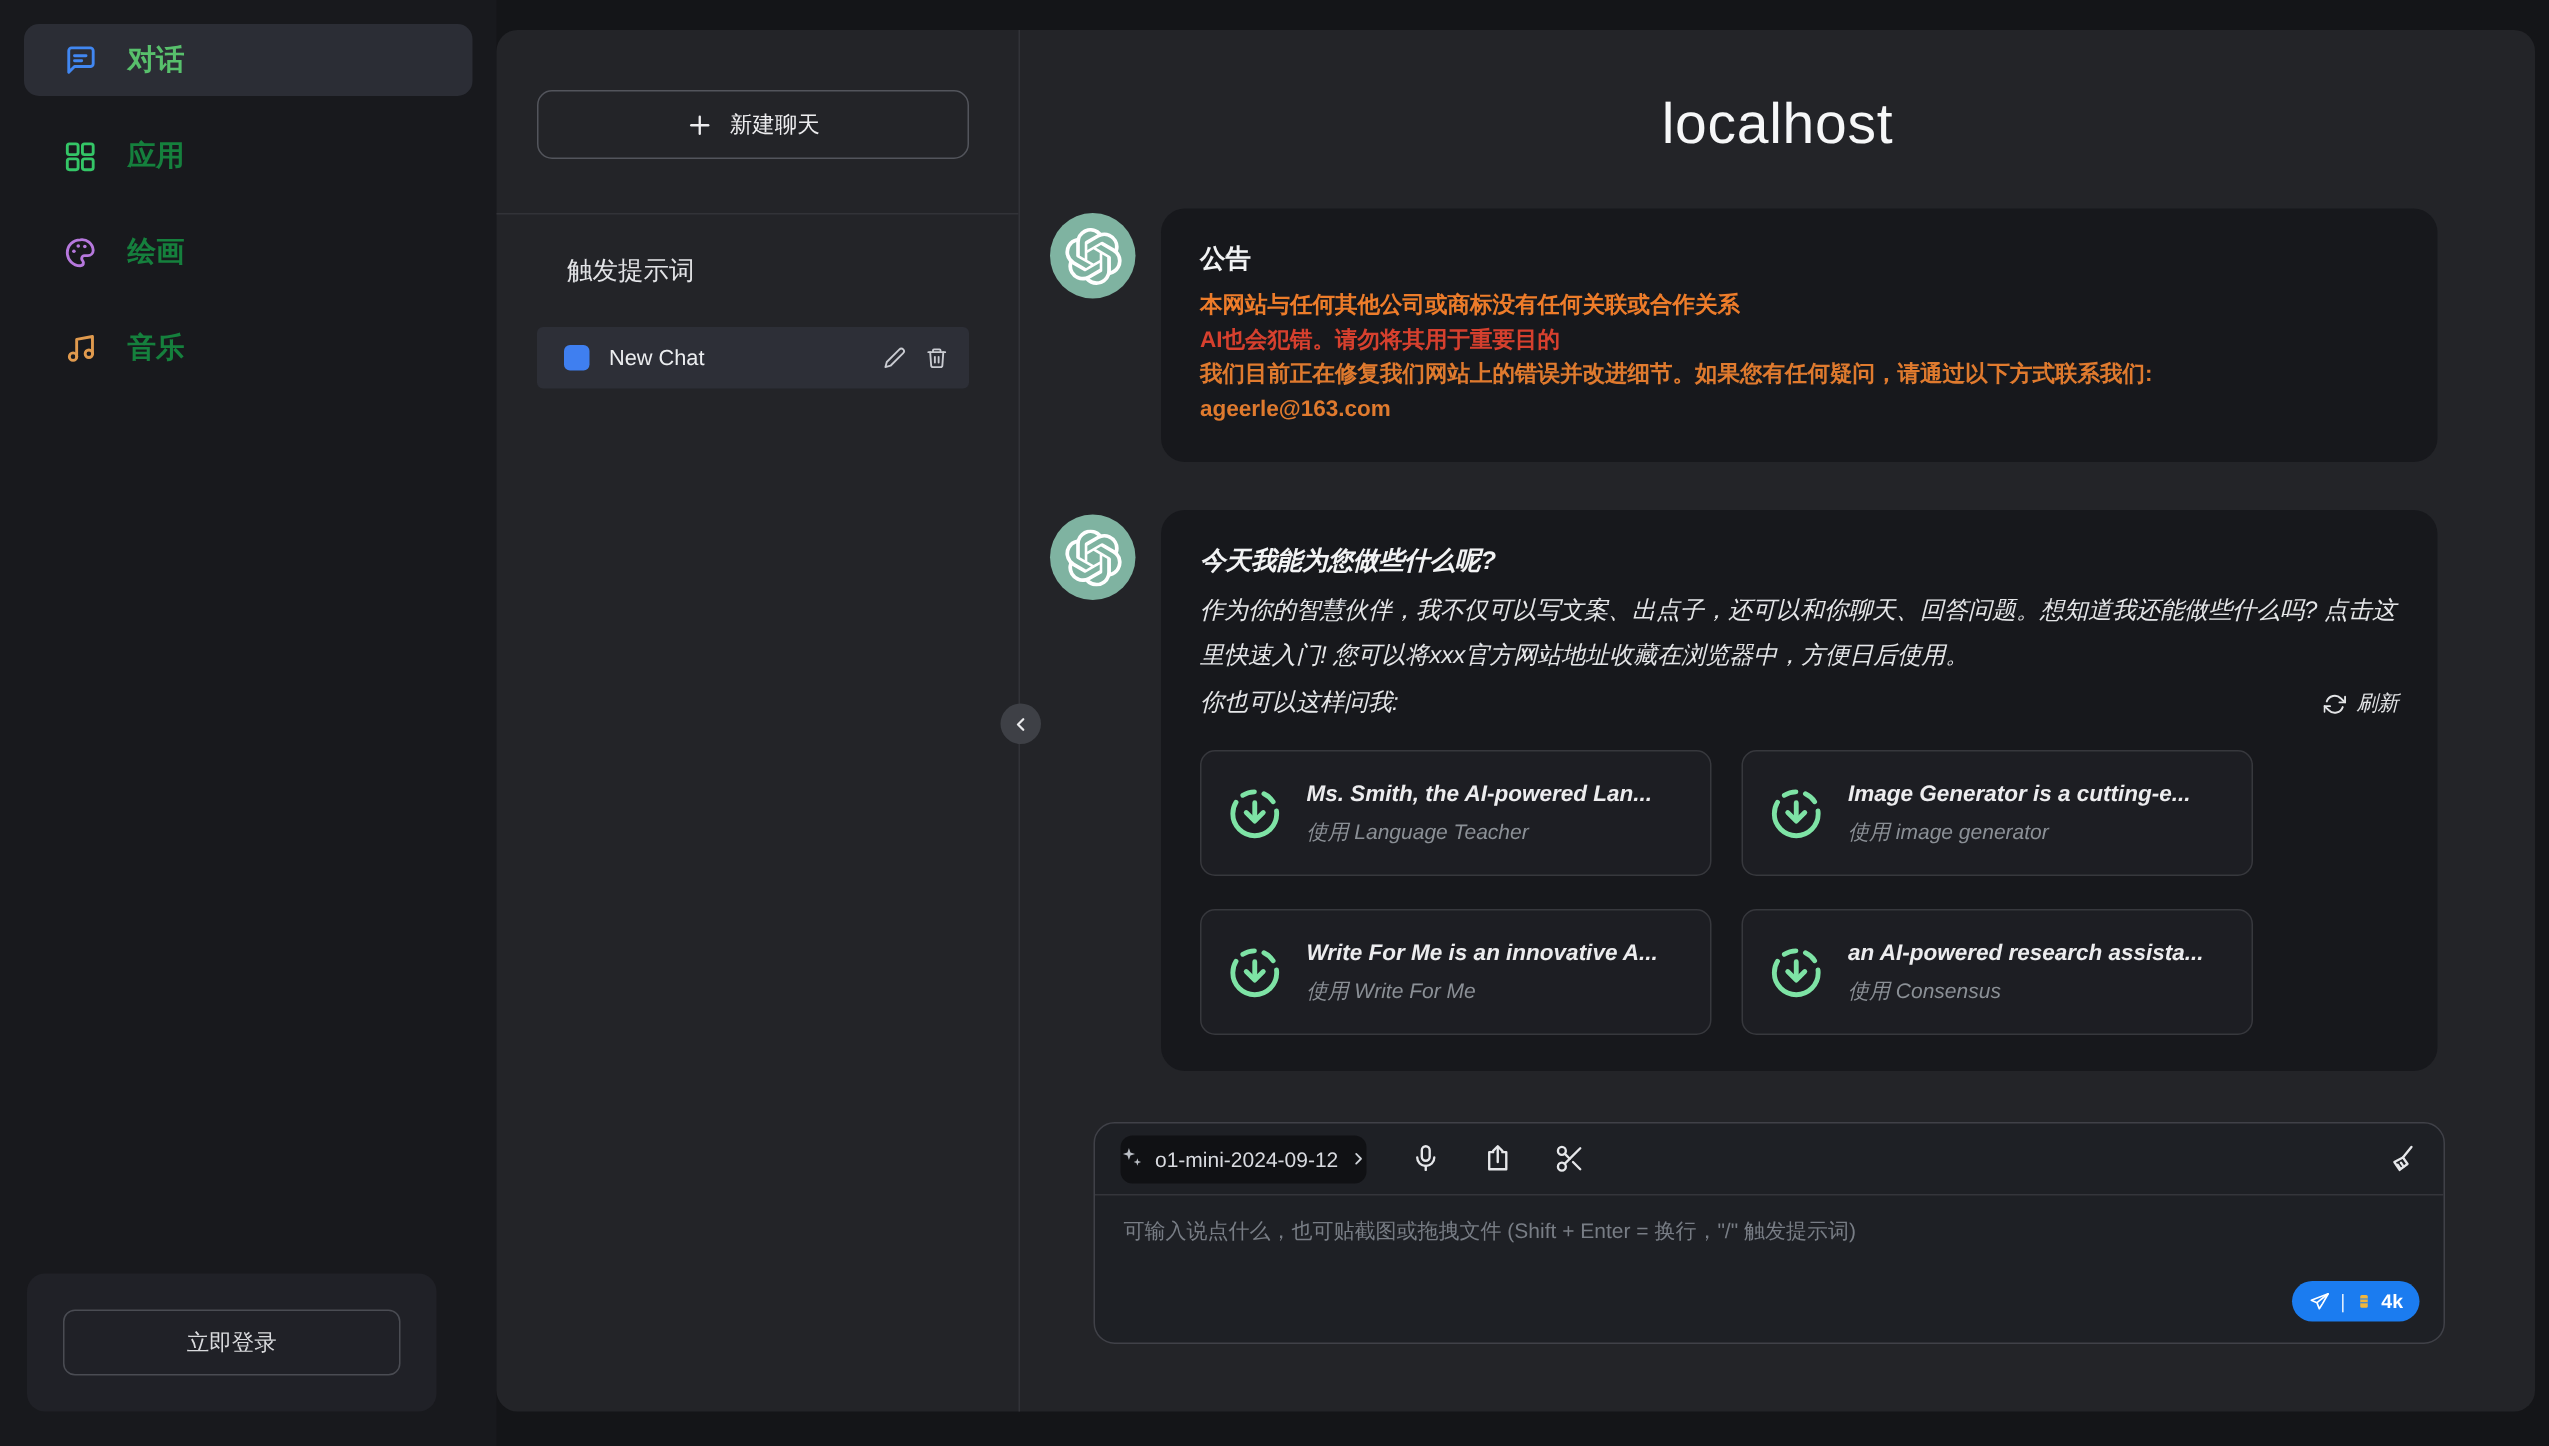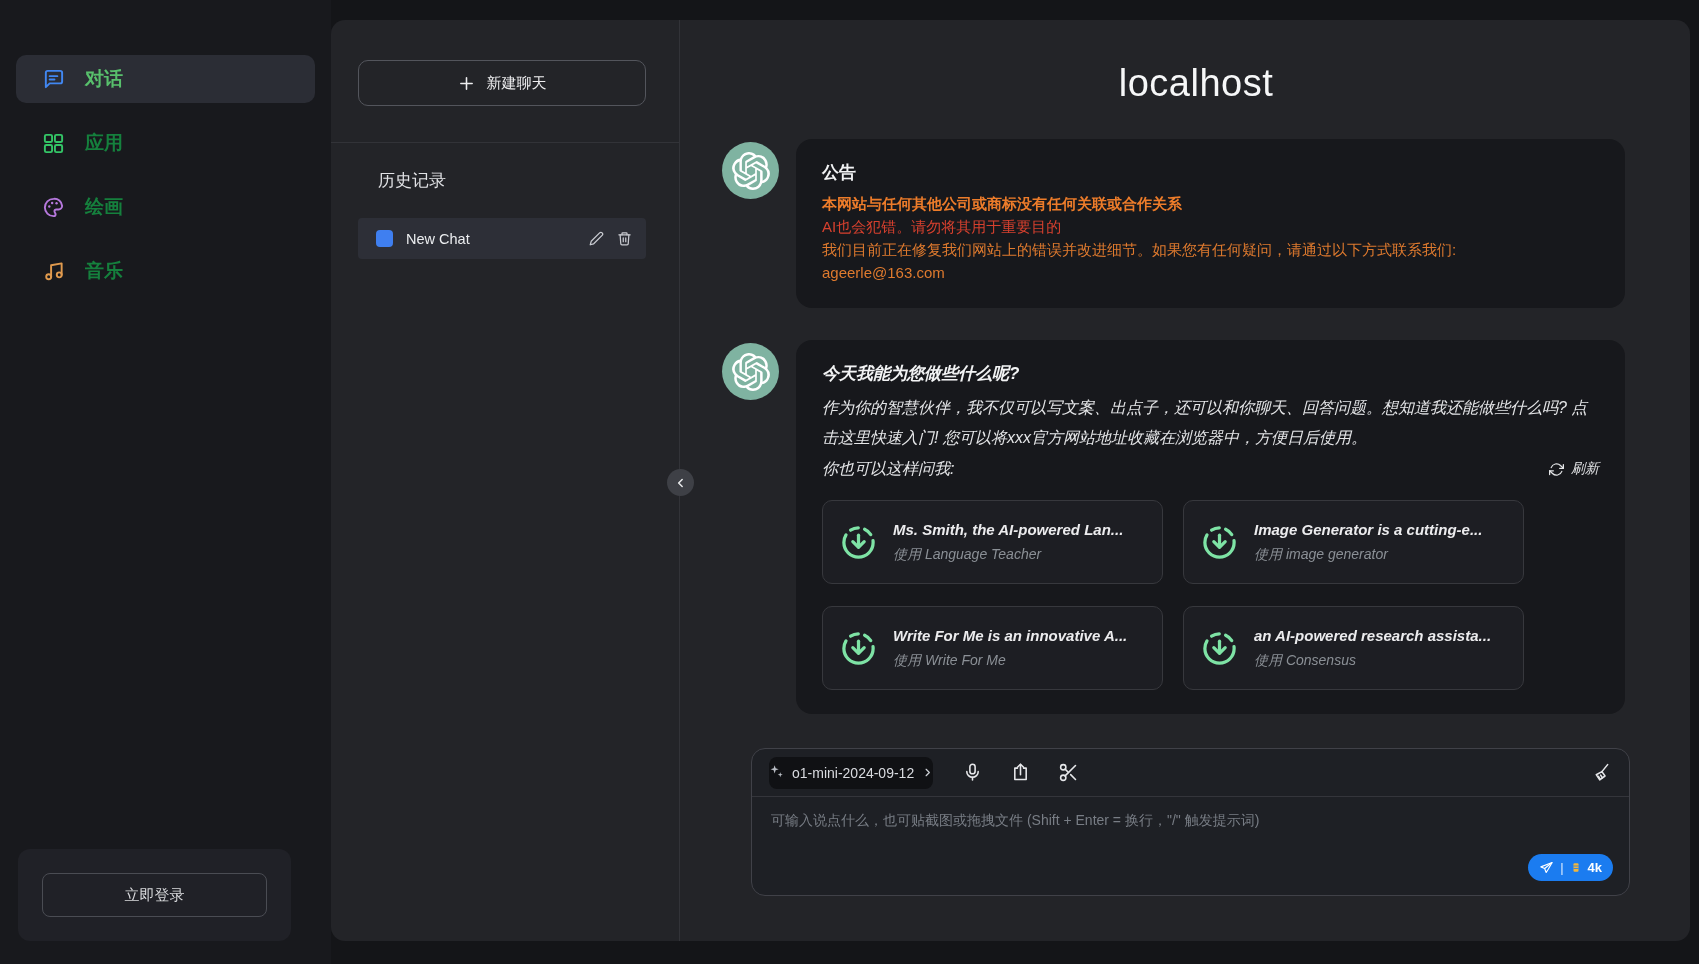--- a/index.html
+++ b/index.html
@@ -11,39 +11,39 @@
   }
   .app { display:flex; width:100%; height:100%; }
 
   
   .sidebar { width:331px; background:#18191d; padding:16px 16px 0 16px; position:relative; flex:none; }
   .nav-item {
     display:flex; align-items:center; gap:20px;
     height:48px; padding:0 26px; border-radius:10px; margin-bottom:16px;
     font-size:19px; font-weight:700; color:#15803d; cursor:pointer;
   }
-  .nav-item.active { background:#2b2d35; color:#58c06c;margin-top:39px; }
+  .nav-item.active { background:#2b2d35; color:#58c06c; }
   .nav-icon { width:23px; height:23px; display:flex; align-items:center; }
   .nav-icon svg { width:23px; height:23px; }
   .login-card {
     position:absolute; left:18px; right:40px; bottom:23px;
     background:#202127; border-radius:12px; padding:24px;
   }
   .login-btn {
     width:100%; height:44px; background:transparent;
     border:1px solid #4a4c53; border-radius:8px;
     color:#d9dadd; font-size:15px; cursor:pointer;
     font-family:inherit;
   }
 
   
   .panel {
     flex:1; margin:20px 9px 23px 0;
     background:#232428; border-radius:14px;
-    display:flex; position:relative;gap:22px;
+    display:flex; position:relative;
   }
 
   
   .chatlist { width:349px; flex:none; border-right:1px solid #323338; padding:40px 33px 0 27px; }
   .new-chat-btn {
     width:100%; height:46px; background:transparent;
     border:1px solid #53555c; border-radius:10px;
     color:#ededef; font-size:15px; cursor:pointer;
     display:flex; align-items:center; justify-content:center; gap:12px;
     font-family:inherit;
@@ -73,21 +73,21 @@
   .page-title { text-align:center; font-size:38px; font-weight:400; color:#f6f7f8; letter-spacing:.5px; margin-bottom:34px; }
 
   .message { display:flex; align-items:flex-start; gap:17px; padding:0 65px 0 20px; margin-bottom:32px; }
   .avatar {
     width:57px; height:57px; border-radius:50%; background:#7fb3a1; flex:none;
     display:flex; align-items:center; justify-content:center; margin-top:3px;
   }
   .avatar svg { width:38px; height:38px; fill:#fff; }
   .bubble { flex:1; background:#17181c; border-radius:16px; padding:22px 26px 24px; min-width:0; }
   .bubble-title { font-size:17px; font-weight:700; color:#f2f3f4; margin-bottom:8px; }
-  .ann-line { font-size:15px; line-height:23px; }
+  .ann-line { font-size:15px; line-height:23px;font-weight:bold; }
   .ann-line.orange-bold { color:#ed7c2a; font-weight:700; }
   .ann-line.red { color:#d6402e; }
   .ann-line.orange { color:#df7a2e; }
 
   .greet-body { font-size:16px; line-height:30px; color:#e5e6e8; }
   .hint-row { display:flex; align-items:center; justify-content:space-between; margin-top:1px; }
   .greet-hint { font-size:16px; line-height:30px; color:#e5e6e8; }
   .refresh-btn { display:flex; align-items:center; gap:7px; font-size:14px; color:#e4e5e7; cursor:pointer; }
   .refresh-btn svg { width:15px; height:15px; }
 
@@ -194,21 +194,21 @@
 
     <section class="chatlist">
       <button class="new-chat-btn">
         <svg viewBox="0 0 24 24" fill="none" stroke="#ededef" stroke-width="2.2" stroke-linecap="round">
             <line x1="12" y1="4" x2="12" y2="20"></line>
             <line x1="4" y1="12" x2="20" y2="12"></line>
           </svg>
         <span>新建聊天</span>
       </button>
       <div class="chatlist-divider"></div>
-      <h3 class="history-title">历史记录</h3>
+      <h3 class="history-title">触发提示词</h3>
       <div class="history-item">
         <span class="history-square"></span>
         <span class="history-name">New Chat</span>
         <span class="history-act">
           <svg viewBox="0 0 24 24" fill="none" stroke="currentColor" stroke-width="2" stroke-linejoin="round">
               <path d="M17 3a2.8 2.8 0 1 1 4 4L7.5 20.5 2 22l1.5-5.5z"></path>
             </svg>
         </span>
         <span class="history-act">
           <svg viewBox="0 0 24 24" fill="none" stroke="currentColor" stroke-width="2" stroke-linecap="round" stroke-linejoin="round">

